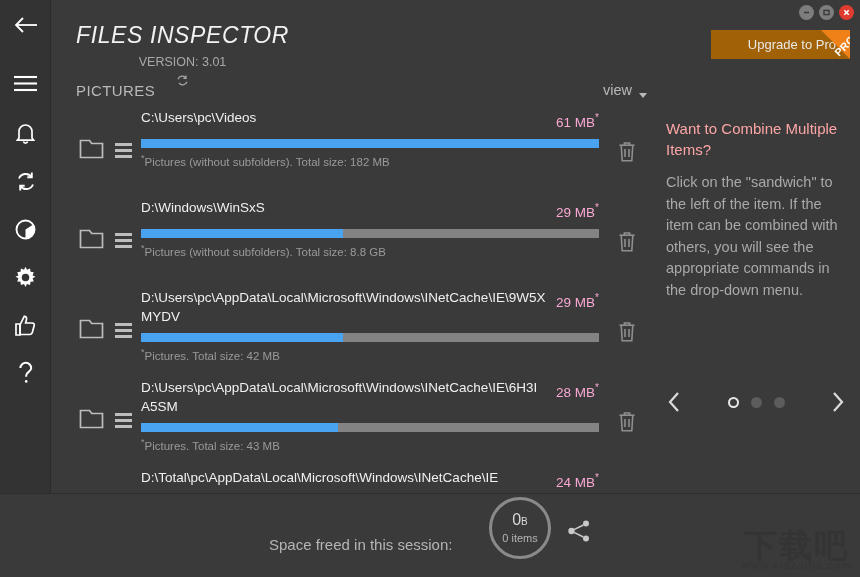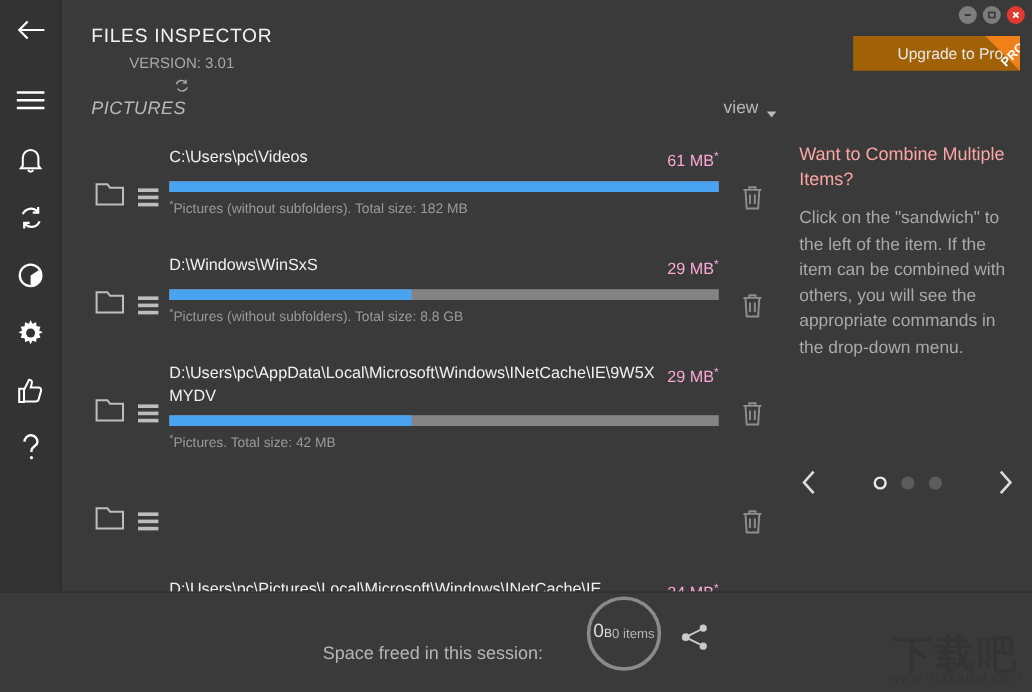--- a/index.html
+++ b/index.html
@@ -26,30 +26,30 @@
   .side-icon {
     width: 51px; height: 40px;
     display: flex; align-items: center; justify-content: center;
     color: #ffffff;
   }
   .side-icon svg { display: block; }
 
   
   #title-block { position: absolute; left: 76px; top: 22px; }
   #app-title {
-    font-size: 16px; letter-spacing: .6px;
-    color: #f2f2f2; font-weight: 400;
+    font-size: 23px; letter-spacing: .6px;
+    color: #f2f2f2; font-weight: 400; font-style: italic;
   }
   #version-row {
     margin-top: 6px; font-size: 12.5px; color: #a8a8a8;
     display: flex; align-items: center; gap: 5px; flex-direction: column;
   }
   #section-title {
     position: absolute; left: 76px; top: 82px;
-    font-size: 15px; color: #b9b9b9; letter-spacing: .4px; font-style: italic;
+    font-size: 15px; color: #b9b9b9; letter-spacing: .4px;
   }
   #view-dropdown {
     position: absolute; right: 213px; top: 82px;
     font-size: 14.5px; color: #b9b9b9;
     display: flex; align-items: flex-end; gap: 7px;
     cursor: pointer;
   }
   .caret {
     width: 0; height: 0;
     border-left: 4.5px solid transparent;
@@ -92,21 +92,20 @@
     font-size: 10.5px; font-weight: bold; color: #ffffff;
     transform: rotate(-45deg); transform-origin: 100% 0;
     letter-spacing: .3px;
   }
 
   
   #file-list {
     position: absolute; left: 51px; top: 108px;
     width: 600px; height: 385px;
     overflow: hidden;
-    margin-top: 13px;
   }
   .file-row { position: relative; height: 90px; }
   .file-row.partial { height: 40px; }
 
   .row-icons {
     position: absolute; left: 28px; top: 30px;
     display: flex; align-items: center; gap: 11px;
   }
   .folder-icon { color: #bdbdbd; }
   .sandwich { cursor: pointer; display: flex; flex-direction: column; gap: 3px; }
@@ -182,21 +181,21 @@
     border-top: 1px solid #2e2e2e;
   }
   #freed-label {
     position: absolute; left: 269px; top: 42px;
     font-size: 15px; color: #b5b5b5;
   }
   #freed-circle {
     position: absolute; left: 489px; top: 497px;
     width: 62px; height: 62px; border-radius: 50%;
     border: 3px solid #8a8a8a;
-    display: flex; flex-direction: row;
+    display: flex; flex-direction: column;
     align-items: center; justify-content: center;
   }
   #freed-value { font-size: 16px; color: #d8d8d8; line-height: 16px; }
   #freed-value sub { font-size: 10px; vertical-align: baseline; }
   #freed-items { font-size: 11px; color: #b5b5b5; margin-top: 2px; }
   #share-icon { position: absolute; left: 566px; top: 518px; color: #c9c9c9; cursor: pointer; }
 
   
   #watermark {
     position: absolute; right: 8px; bottom: 6px;
@@ -425,32 +424,42 @@
         <div class="row-icons">
           <span class="folder-icon"><svg width="25" height="21" viewBox="0 0 25 21" fill="none" stroke="#bdbdbd" stroke-width="1.7">
               <path d="M1.5 19.5 V2.5 h9 l2.2 3 h10.8 v14 Z"></path>
             </svg></span>
           <span class="sandwich">
             <span></span>
             <span></span>
             <span></span>
           </span>
         </div>
+        <div class="row-main">
+          <div class="path-line">
+            <span class="path-text">D:\Users\pc\AppData\Local\Microsoft\Windows\INetCache\IE\6H3IA5SM</span>
+            <span class="size-text"><span>28 MB</span><sup>*</sup></span>
+          </div>
+          <div class="bar-track">
+            <div class="bar-fill" style="width:43%"></div>
+          </div>
+          <div class="note-text"><sup>*</sup><span>Pictures. Total size: 43 MB</span></div>
+        </div>
         <span class="trash"><svg width="20" height="23" viewBox="0 0 20 23" fill="none" stroke="#8f8f8f" stroke-width="1.6">
             <path d="M2.5 5.2 H17.5"></path>
             <path d="M7.4 5.2 V3 h5.2 v2.2"></path>
             <path d="M4.2 5.2 l1 15.6 h9.6 l1 -15.6"></path>
             <path d="M8 9 V17"></path>
             <path d="M12 9 V17"></path>
           </svg></span>
       </div>
       <div class="file-row partial">
         <div class="row-main">
           <div class="path-line">
-            <span class="path-text">D:\Users\pc\Pictures\Local\Microsoft\Windows\INetCache\IE</span>
+            <span class="path-text">D:\Total\pc\AppData\Local\Microsoft\Windows\INetCache\IE</span>
             <span class="size-text"><span>24 MB</span><sup>*</sup></span>
           </div>
         </div>
       </div>
     </div>
 
   <div id="tip-panel">
     <div id="tip-title">Want to Combine Multiple Items?</div>
     <div id="tip-body">Click on the "sandwich" to the left of the item. If the item can be combined with others, you will see the appropriate commands in the drop-down menu.</div>
   </div>

